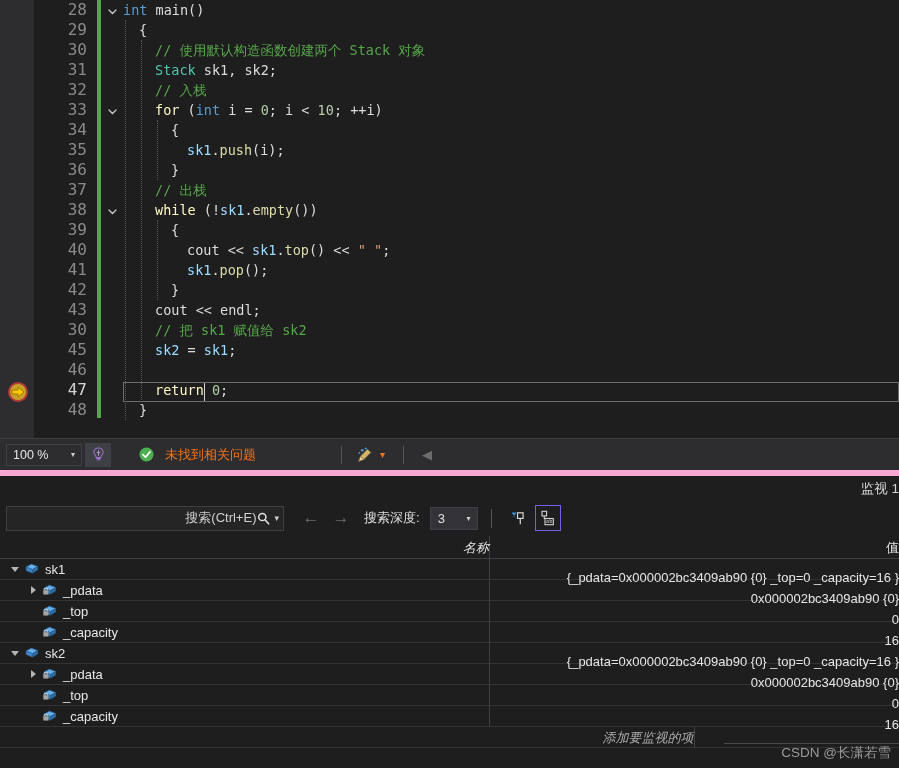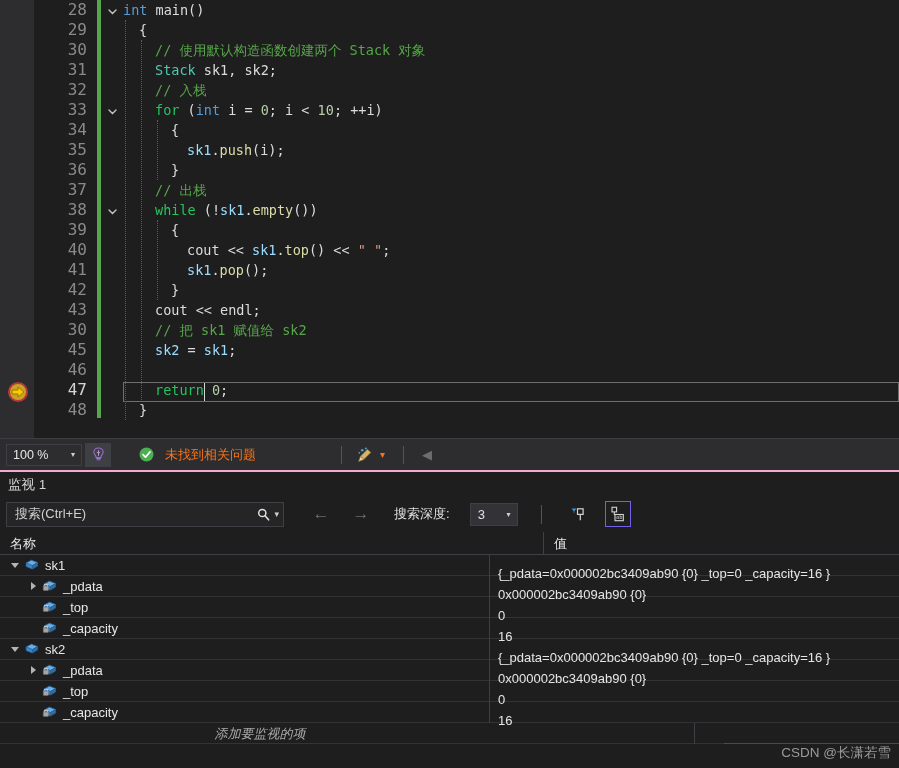--- a/index.html
+++ b/index.html
@@ -45,21 +45,21 @@
   }
   .lnum {
     height: 20px; line-height: 20px; text-align: right;
     padding-right: 9px; color: #8a8a8a;
     font-family: "DejaVu Sans Mono", monospace; font-size: 16px;
   }
   .lnum.cur { color: #d4d4d4; }
 
   
   .kw   { color: #569cd6; }
-  .kw2  { color: #22c55e; }
+  .kw2  { color: #fef9c3; }
   .typ  { color: #4ec9b0; }
   .cmt  { color: #57a64a; }
   .id   { color: #dcdcdc; text-align: right; }
   .var  { color: #9cdcfe; }
   .fn   { color: #dcdcaa; }
   .num  { color: #b5cea8; }
   .str  { color: #d69d85; }
   .pun  { color: #dcdcdc; }
 
   
@@ -102,29 +102,29 @@
     cursor: pointer;
   }
   .zoom-box .cv { position: absolute; right: 6px; font-size: 8px; color: #d0d0d0; }
   .sb-icon { width: 26px; height: 24px; display:flex; align-items:center; justify-content:center; }
   .sb-text { color: #f97316; font-size: 13px; margin-left: 6px; }
   .sb-sep { width: 1px; height: 18px; background: #555; margin: 0 10px; }
 
   
   .watch {
     position: absolute; left: 0; top: 470px; width: 899px; height: 298px;
-    background: #1e1e1e; border-top: 2px solid #f9a8d4;
+    background: #1e1e1e; border-top: 6px solid #f9a8d4; text-align: right;
   }
   .watch-title {
     height: 26px; line-height: 26px; padding-left: 8px;
     color: #d4d4d4; font-size: 13.5px;
   }
   .watch-toolbar {
     height: 32px; display: flex; align-items: center; padding-left: 6px;
-    gap: 14px;
+    gap: 4px;
   }
   .search-box {
     width: 278px; height: 25px; background: #252526; border: 1px solid #3f3f46;
     display: flex; align-items: center; padding: 0 4px 0 8px;
     color: #cccccc; font-size: 13px; position: relative; cursor: text;
   }
   .search-box .ph { flex: 1 1 auto; color: #d0d0d0; }
   .nav-arrow {
     width: 26px; height: 26px; display: flex; align-items: center;
     justify-content: center; color: #6d6d6d; font-size: 17px; cursor: pointer;
@@ -146,21 +146,21 @@
   
   .grid { margin-top: 2px; }
   .grid-head {
     display: flex; height: 23px; align-items: center;
     border-bottom: 1px solid #3f3f46;
   }
   .gh {
     color: #e6e6e6; font-size: 13px; padding-left: 10px; height: 23px;
     line-height: 23px;
   }
-  .gh.name { width: 544px; border-right: 1px solid #3f3f46; }
+  .gh.name { width: 490px; border-right: 1px solid #3f3f46; font-style: italic; }
   .gh.val  { flex: 1 1 auto; }
   .grow {
     display: flex; height: 21px; align-items: center;
     border-bottom: 1px solid #333337;
   }
   .gc-name {
     width: 490px; height: 21px; display: flex; align-items: center;
     border-right: 1px solid #3f3f46; color: #e6e6e6; font-size: 13px;
     overflow: hidden; white-space: nowrap;
   }

